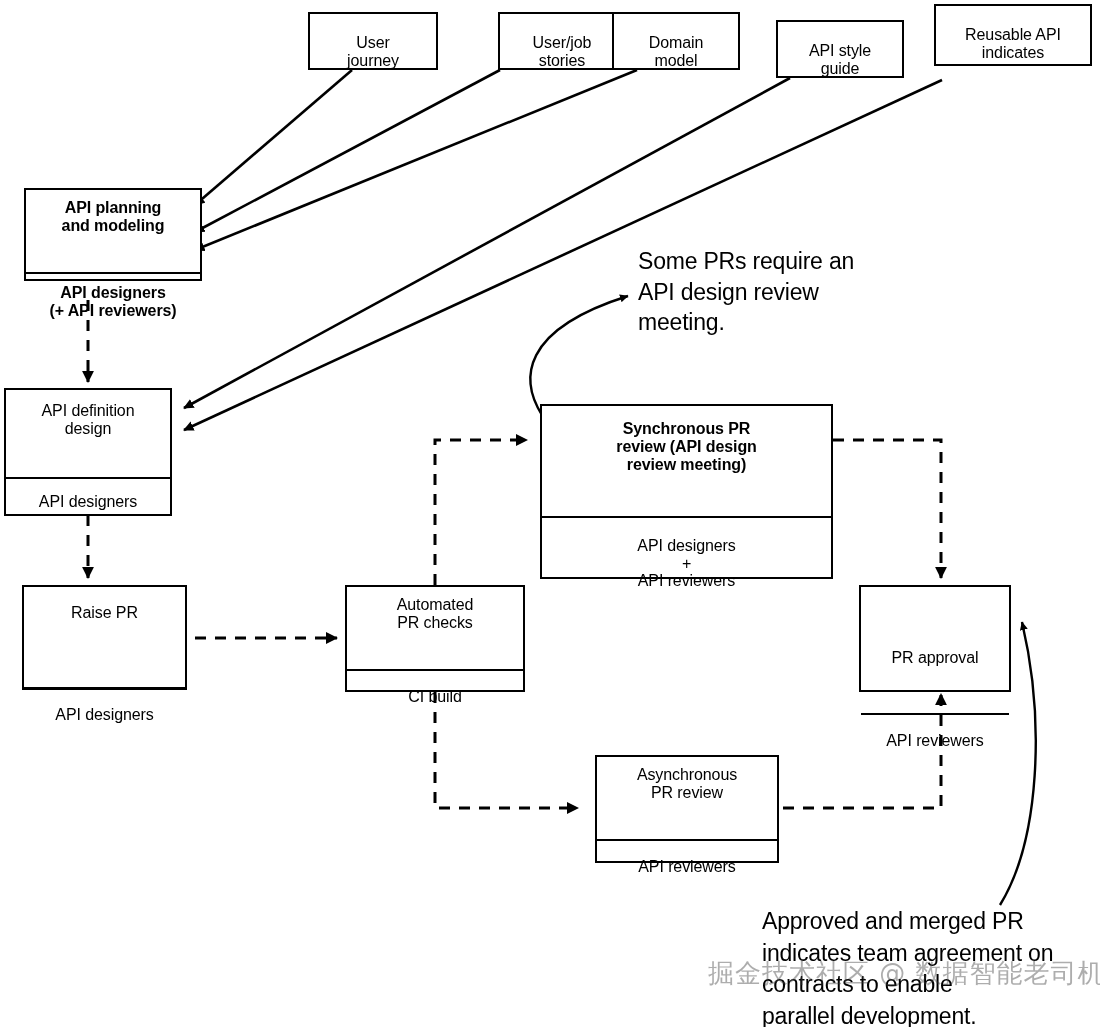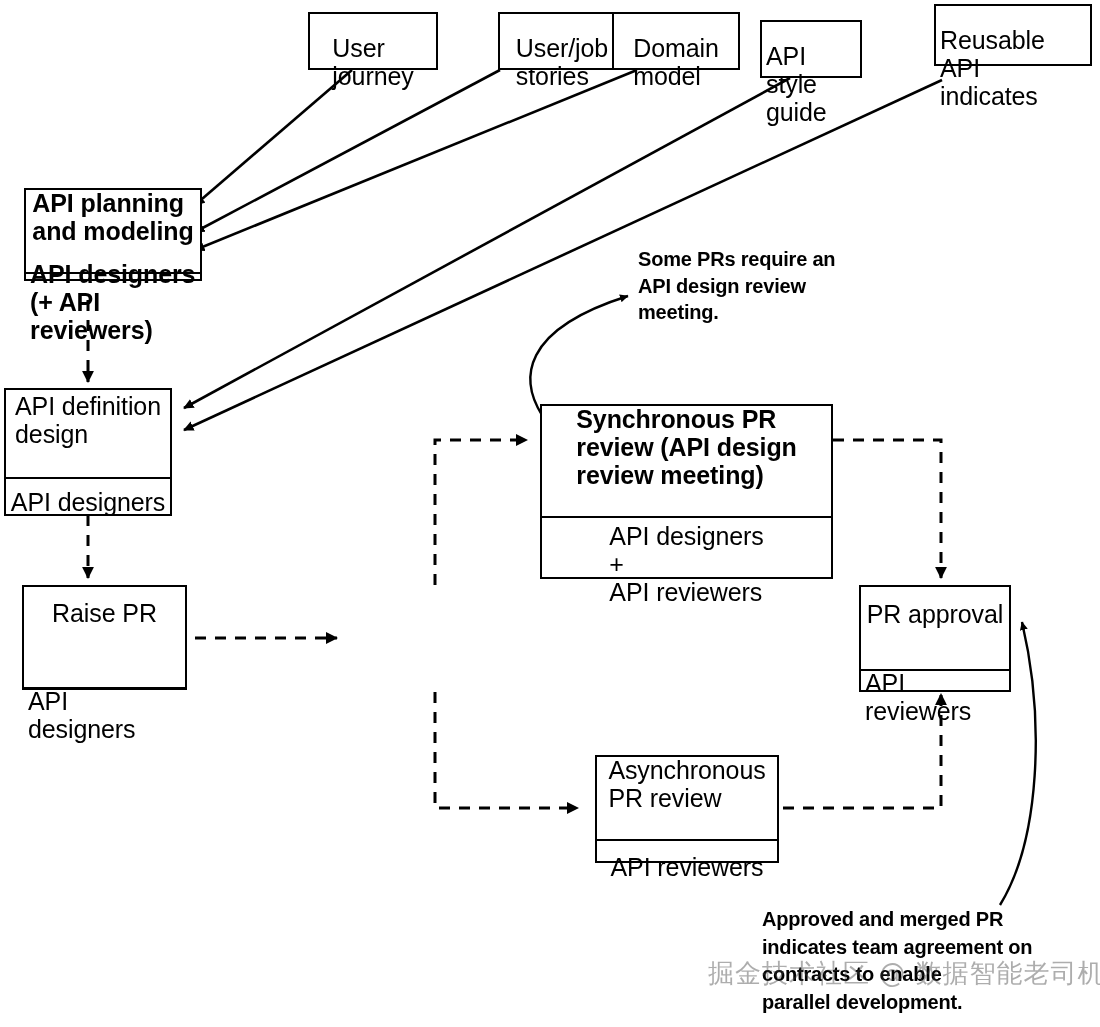--- a/index.html
+++ b/index.html
@@ -35,37 +35,38 @@
     display: flex;
     flex-direction: column;
     z-index: 3;
   }
   .node .title,
   .node .role {
     box-sizing: border-box;
     display: flex;
     align-items: center;
     justify-content: center;
+    text-align: center;
     line-height: 1.12;
-    font-size: 25px;
+    font-size: 16px;
     padding: 20px 4px;
     white-space: pre-line;
     letter-spacing: -0.1px;
   }
   .node .role {
     border-top: 2.5px solid #000000;
     margin-top: 28px;
   }
   .node.single .title {
     flex: 1 1 auto;
   }
   .callout {
     position: absolute;
-    font-weight: bold;
-    font-size: 20px;
+    font-weight: normal;
+    font-size: 23px;
     line-height: 1.33;
     white-space: pre-line;
     letter-spacing: -0.2px;
     z-index: 4;
   }
   .watermark {
     position: absolute;
     z-index: 6;
     font-size: 26px;
     color: rgba(60,60,60,0.42);
@@ -132,21 +133,21 @@
   <div class="node single" style="left:470px; top:12px; width:128px; height:58px;margin-left:28px;">
     <div class="title">User/job
 stories</div>
   </div>
 
   <div class="node single" style="left:612px; top:12px; width:128px; height:58px;">
     <div class="title">Domain
 model</div>
   </div>
 
-  <div class="node single" style="left:760px; top:20px; width:102px; height:58px;">
+  <div class="node single" style="left:776px; top:20px; width:128px; height:58px;">
     <div class="title">API style
 guide</div>
   </div>
 
   <div class="node single" style="left:934px; top:4px; width:158px; height:62px;">
     <div class="title">Reusable API
 indicates</div>
   </div>
 
   <div class="node" style="left:24px; top:188px; width:178px; height:93px;font-weight:bold;">
@@ -160,38 +161,43 @@
     <div class="title" style="height:59px;">API definition
 design</div>
     <div class="role" style="height:48px;">API designers</div>
   </div>
 
   <div class="node" style="left:22px; top:585px; width:165px; height:105px;gap:20px;">
     <div class="title" style="height:52px;">Raise PR</div>
     <div class="role" style="height:53px;">API designers</div>
   </div>
 
+  <div class="node" style="left:345px; top:585px; width:180px; height:107px;">
+    <div class="title" style="height:54px;">Automated
+PR checks</div>
+    <div class="role" style="height:53px;">CI build</div>
+  </div>
 
   <div class="node" style="left:540px; top:404px; width:293px; height:175px;">
     <div class="title" style="height:82px;font-weight:bold;">Synchronous PR
 review (API design
 review meeting)</div>
     <div class="role" style="height:93px;">API designers
 +
 API reviewers</div>
   </div>
 
   <div class="node" style="left:595px; top:755px; width:184px; height:108px;">
     <div class="title" style="height:54px;">Asynchronous
 PR review</div>
     <div class="role" style="height:54px;">API reviewers</div>
   </div>
 
   <div class="node" style="left:859px; top:585px; width:152px; height:107px;">
-    <div class="title" style="height:54px;">PR approval</div>
+    <div class="title" style="height:54px;margin-top:44px;">PR approval</div>
     <div class="role" style="height:53px;">API reviewers</div>
   </div>
 
   <div class="callout" style="left:638px; top:246px; width:300px;">Some PRs require an
 API design review
 meeting.</div>
 
   <div class="callout" style="left:762px; top:906px; width:338px; line-height:1.38;">Approved and merged PR
 indicates team agreement on
 contracts to enable

